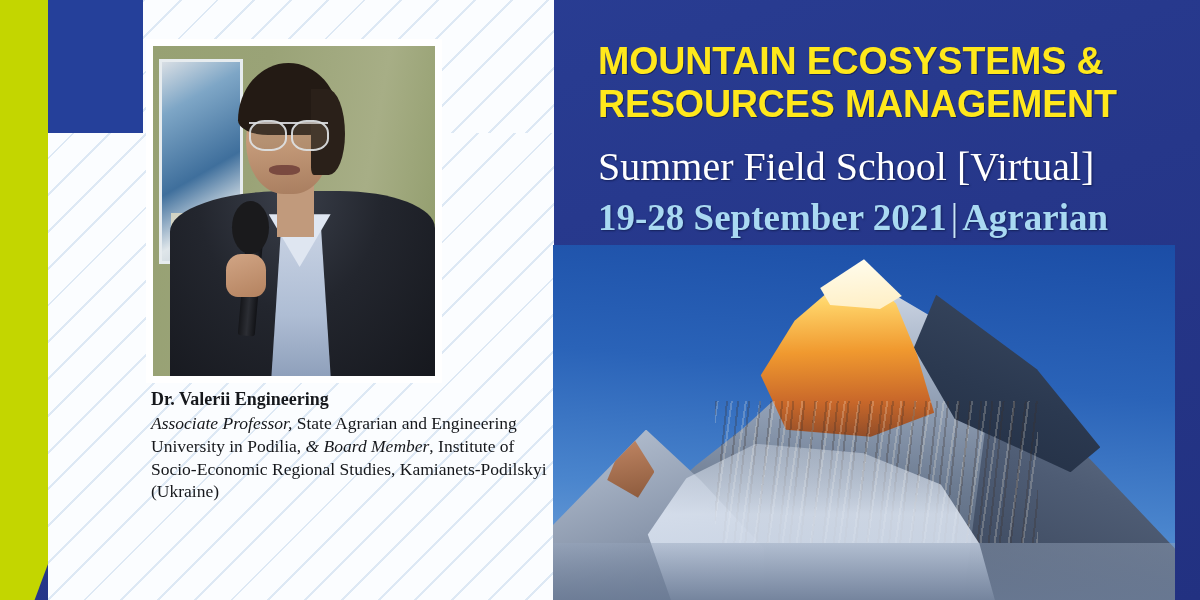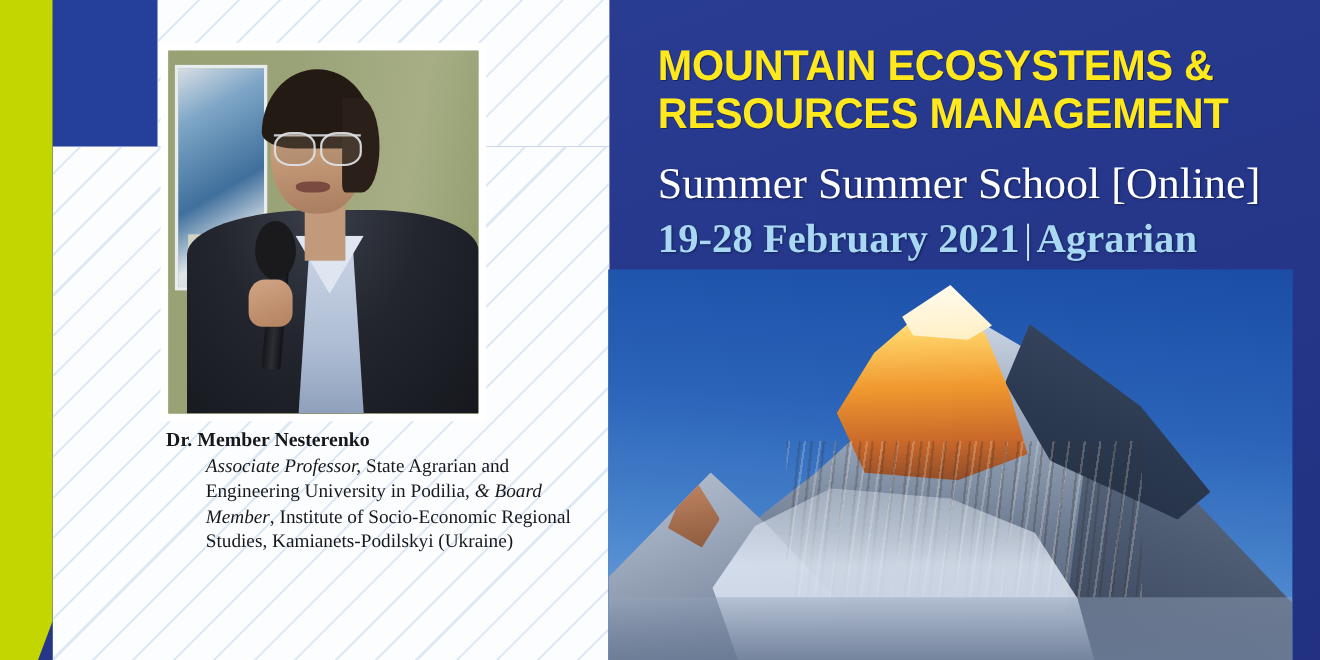--- a/index.html
+++ b/index.html
@@ -133,21 +133,21 @@
     position:absolute;left:26%;top:63%;width:14%;height:13%;
     background:linear-gradient(160deg,#d1a585,#b4825f);border-radius:38% 38% 30% 30%;
   }
 
   
   .caption{
     position:absolute;left:151px;top:388px;width:400px;z-index:7;
     font-family:"Liberation Serif",serif;color:#16181c;
   }
   .cap-name{font-size:18px;font-weight:bold;line-height:1.28;}
-  .cap-aff{font-size:17.5px;line-height:1.30;margin-top:1px;margin-left:36px;}
+  .cap-aff{font-size:17.5px;line-height:1.30;margin-top:1px;}
   .cap-aff i{font-style:italic;}
 
   
   .headline{
     position:absolute;left:598px;top:40px;width:590px;z-index:8;
     font-family:"Liberation Sans",sans-serif;
     font-weight:bold;color:#ffe81c;
     font-size:39px;line-height:1.09;letter-spacing:-.2px;
     transform:scaleX(.965);transform-origin:left top;
     text-shadow:1px 1px 0 rgba(10,18,60,.55);
@@ -251,32 +251,32 @@
       <div class="ph-glassL"></div>
       <div class="ph-glassR"></div>
       <div class="ph-mouth"></div>
       <div class="ph-micstem"></div>
       <div class="ph-mic"></div>
       <div class="ph-hand"></div>
     </div>
   </div>
 
   <div class="caption">
-    <div class="cap-name">Dr. Member Nesterenko</div>
+    <div class="cap-name">Dr. Valerii Engineering</div>
     <div class="cap-aff"><i>Associate Professor,</i><span> State Agrarian and Engineering University in Podilia, </span><i>&amp; Board Member</i><span>, Institute of Socio-Economic Regional Studies, Kamianets-Podilskyi (Ukraine)</span></div>
   </div>
 
   <div class="headline">
     <div>MOUNTAIN ECOSYSTEMS &amp;</div>
     <div>RESOURCES MANAGEMENT</div>
   </div>
 
-  <div class="subtitle">Summer Summer School [Online]</div>
-
-  <div class="dateline"><span>19-28 February 2021</span><span class="sep">|</span><span>Agrarian</span></div>
+  <div class="subtitle">Summer Field School [Virtual]</div>
+
+  <div class="dateline"><span>19-28 September 2021</span><span class="sep">|</span><span>Agrarian</span></div>
 
   <div class="mountain">
     <div class="mt-sky"></div>
     <div class="mt-main"></div>
     <div class="mt-ridge-r"></div>
     <div class="mt-ridge-l"></div>
     <div class="mt-shadow"></div>
     <div class="mt-glow"></div>
     <div class="mt-snowcap"></div>
     <div class="mt-rock-tex"></div>

